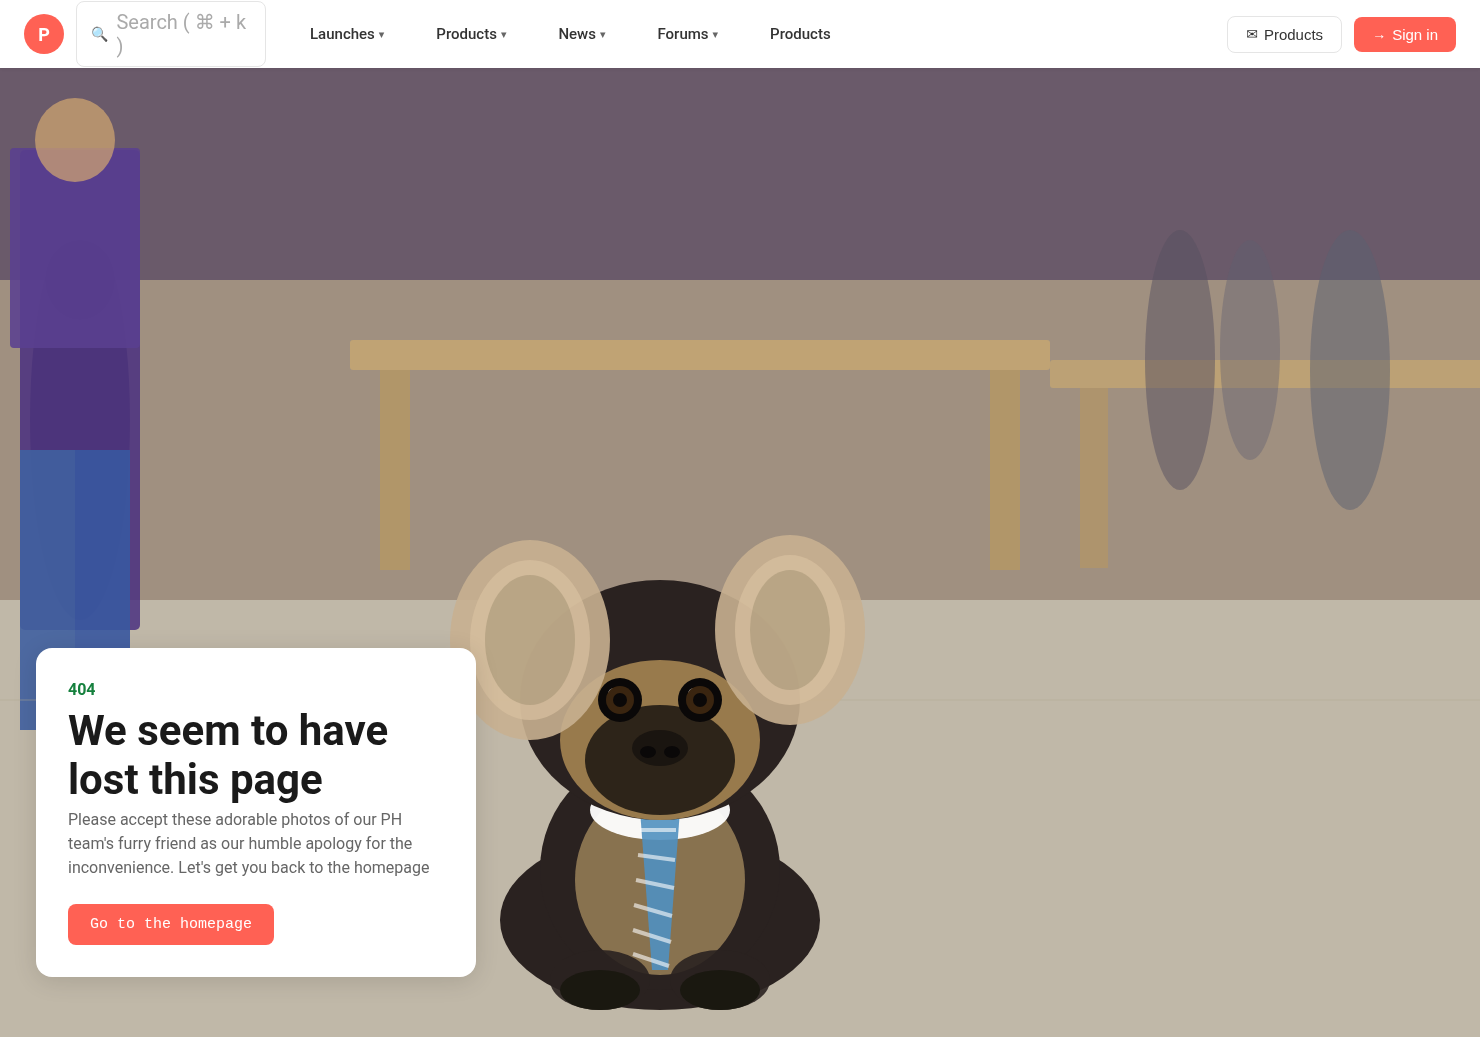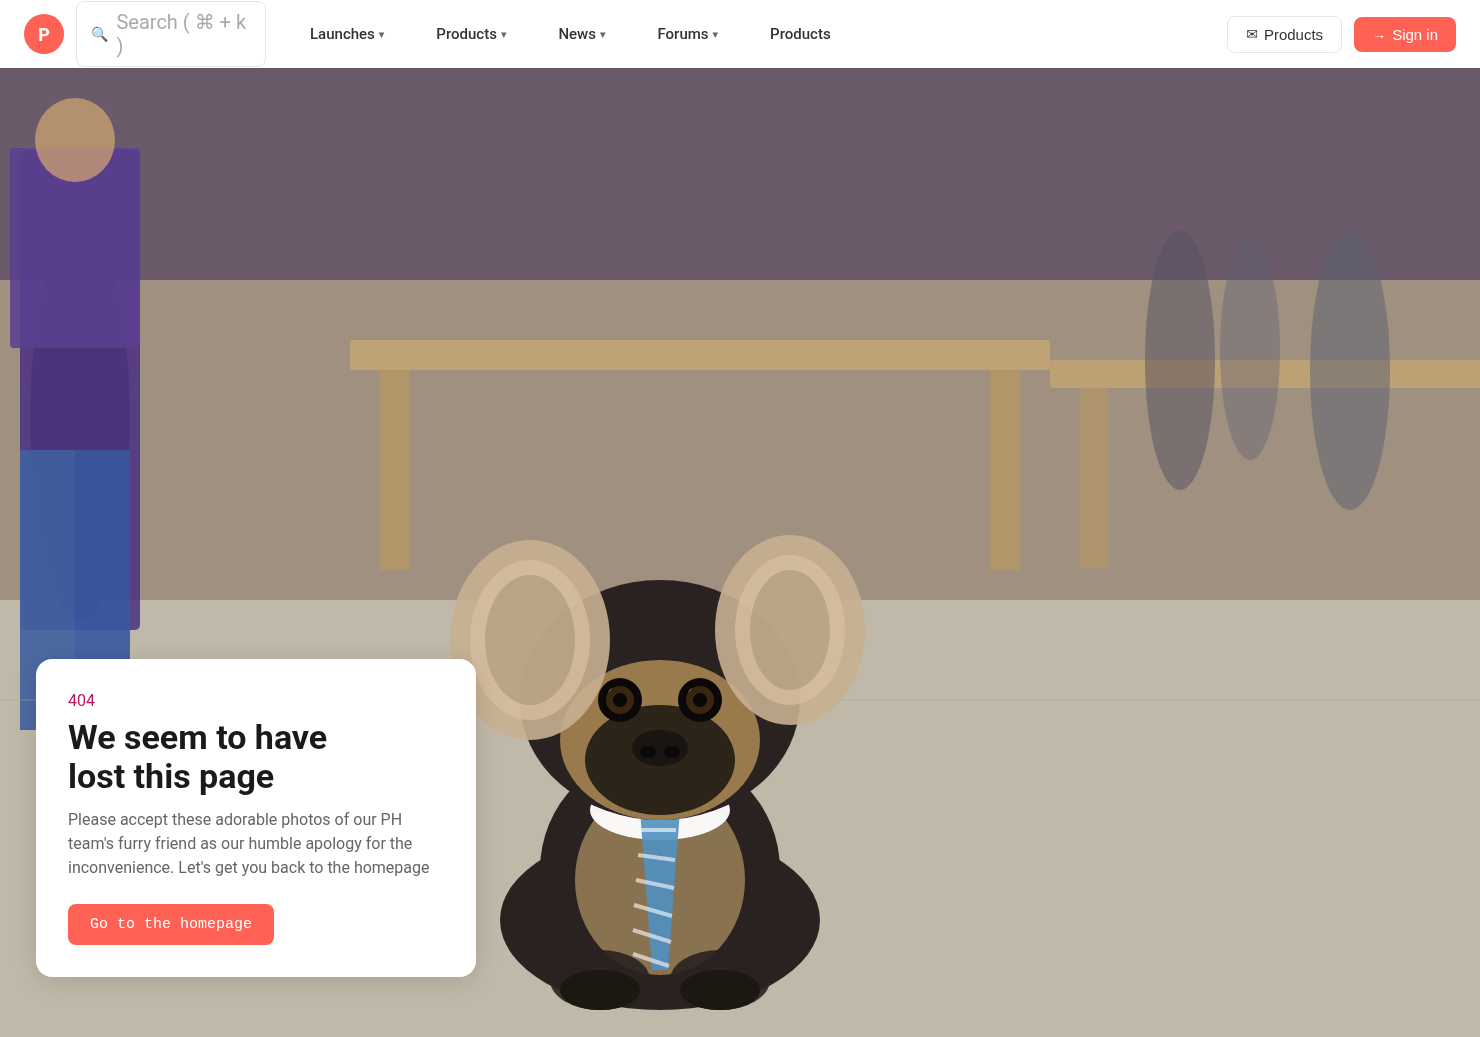--- a/index.html
+++ b/index.html
@@ -137,31 +137,31 @@
       background: white;
       border-radius: 16px;
       padding: 32px;
       width: 440px;
       z-index: 50;
       box-shadow: 0 4px 24px rgba(0,0,0,0.12);
     }
 
     .error-code {
       font-size: 16px;
-      font-weight: 400;
-      color: #be185d;
+      font-weight: 700;
+      color: #15803d;
       margin-bottom: 8px;
     }
 
     .error-title {
-      font-size: 34px;
+      font-size: 42px;
       font-weight: 700;
       color: #1a1a1a;
       line-height: 1.15;
-      margin-bottom: 12px;
+      margin-bottom: 4px;
     }
 
     .error-desc {
       font-size: 16px;
       color: #666;
       line-height: 1.5;
       margin-bottom: 24px;
     }
 
     .homepage-btn {

